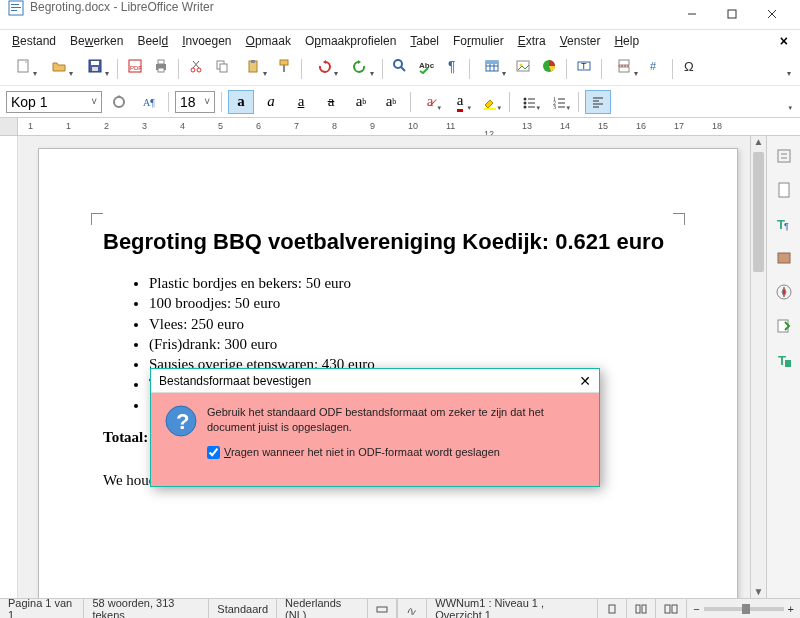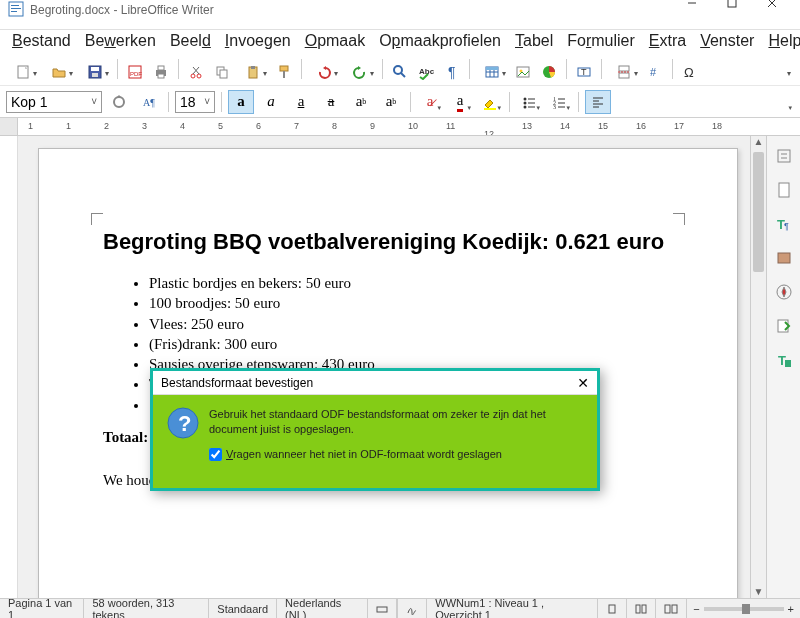--- a/index.html
+++ b/index.html
@@ -1,29 +1,29 @@
 <!DOCTYPE html>
 <html><head>
 <meta charset="utf-8">
 <style>
 * { margin: 0; padding: 0; box-sizing: border-box; }
 body { font-family: "Segoe UI", Tahoma, sans-serif; font-size: 12px; background: #fff; width: 800px; height: 618px; overflow: hidden; position: relative; }
 
-.titlebar { height: 30px; display: flex; align-items: flex-end; padding: 12px 8px; background: #fff; border-bottom: 1px solid #e0e0e0; }
+.titlebar { height: 30px; display: flex; align-items: flex-start; padding: 0 8px; background: #fff; border-bottom: 1px solid #e0e0e0; }
 .titlebar .app-icon { width: 16px; height: 16px; margin-right: 6px; }
 .titlebar .title { flex: 1; color: #666; font-size: 12px; }
 .titlebar .win-btn { width: 40px; height: 28px; display: flex; align-items: center; justify-content: center; color: #333; }
 
 .menubar { height: 22px; display: flex; align-items: center; padding: 0 6px; gap: 2px; background: #fff; }
-.menubar .menu-item { padding: 2px 6px; font-size: 16px; color: #222; }
+.menubar .menu-item { padding: 2px 6px; font-size: 12px; color: #222; }
 .menubar .menu-item u { text-decoration: underline; }
 .menubar .close-doc { margin-left: auto; padding: 0 6px; font-size: 14px; font-weight: bold; }
 
 .toolbar { height: 34px; display: flex; align-items: center; padding: 2px 6px; gap: 2px; background: #fff; border-bottom: 1px solid #e8e8e8; }
-.toolbar .tb-btn { width: 24px; height: 24px; display: flex; align-items: flex-end; justify-content: center; border: 1px solid transparent; position: relative; }
+.toolbar .tb-btn { width: 24px; height: 24px; display: flex; align-items: flex-start; justify-content: center; border: 1px solid transparent; position: relative; }
 .toolbar .tb-btn.drop { width: 34px; }
 .toolbar .tb-btn.drop::after { content: "▾"; font-size: 8px; color: #555; position: absolute; right: 2px; bottom: 2px; }
 .toolbar .sep { width: 1px; height: 20px; background: #ccc; margin: 0 3px; }
 
 .fmtbar { height: 32px; display: flex; align-items: center; padding: 2px 6px; gap: 4px; background: #fff; border-bottom: 1px solid #d0d0d0; }
 .fmtbar .combo { height: 22px; border: 1px solid #999; background: #fff; display: flex; align-items: center; padding: 0 4px; font-size: 14px; position: relative; }
 .fmtbar .combo::after { content: "˅"; position: absolute; right: 4px; font-size: 10px; color: #555; }
 .fmtbar .style-combo { width: 96px; }
 .fmtbar .font-combo { width: 108px; }
 .fmtbar .size-combo { width: 40px; }
@@ -57,21 +57,21 @@
 .sidebar { width: 34px; background: #f4f4f4; border-left: 1px solid #ccc; display: flex; flex-direction: column; align-items: center; padding-top: 8px; gap: 10px; }
 .sidebar .sb-btn { width: 24px; height: 24px; display: flex; align-items: center; justify-content: center; }
 
 .statusbar { position: absolute; bottom: 0; left: 0; right: 0; height: 20px; background: #f0f0f0; border-top: 1px solid #ccc; display: flex; align-items: center; font-size: 11px; color: #333; }
 .statusbar .cell { padding: 0 8px; border-right: 1px solid #ccc; height: 100%; display: flex; align-items: center; }
 .statusbar .spacer { flex: 1; }
 .statusbar .zoom { display: flex; align-items: center; gap: 4px; padding: 0 6px; }
 .statusbar .zslider { width: 80px; height: 4px; background: #ccc; position: relative; }
 .statusbar .zslider .zt { position: absolute; top: -3px; left: 38px; width: 8px; height: 10px; background: #888; }
 
-.dialog { position: absolute; left: 150px; top: 368px; width: 450px; background: #84cc16; border: 3px solid #14b8a6; box-shadow: 3px 3px 12px rgba(0,0,0,0.35); }
+.dialog { position: absolute; left: 150px; top: 368px; width: 450px; background: #fca5a5; border: 1px solid #14b8a6; box-shadow: 3px 3px 12px rgba(0,0,0,0.35); }
 .dialog .dlg-title { height: 24px; background: #fff; display: flex; align-items: center; padding: 0 8px; font-size: 12px; border-bottom: 1px solid #ddd; }
 .dialog .dlg-title .x { margin-left: auto; font-size: 14px; }
 .dialog .dlg-body { padding: 12px 14px 14px 14px; display: flex; gap: 10px; }
 .dialog .dlg-icon { width: 32px; height: 32px; flex-shrink: 0; }
 .dialog .dlg-text { font-size: 11px; color: #222; line-height: 1.35; }
 .dialog .dlg-text .bold { font-weight: bold; margin-bottom: 8px; }
 .dialog .dlg-text .para { margin-bottom: 10px; }
 .dialog .dlg-check { display: flex; align-items: center; gap: 4px; font-size: 11px; margin-bottom: 12px; }
 .dialog .dlg-check input { width: 13px; height: 13px; }
 .dialog .dlg-buttons { display: flex; gap: 10px; }

